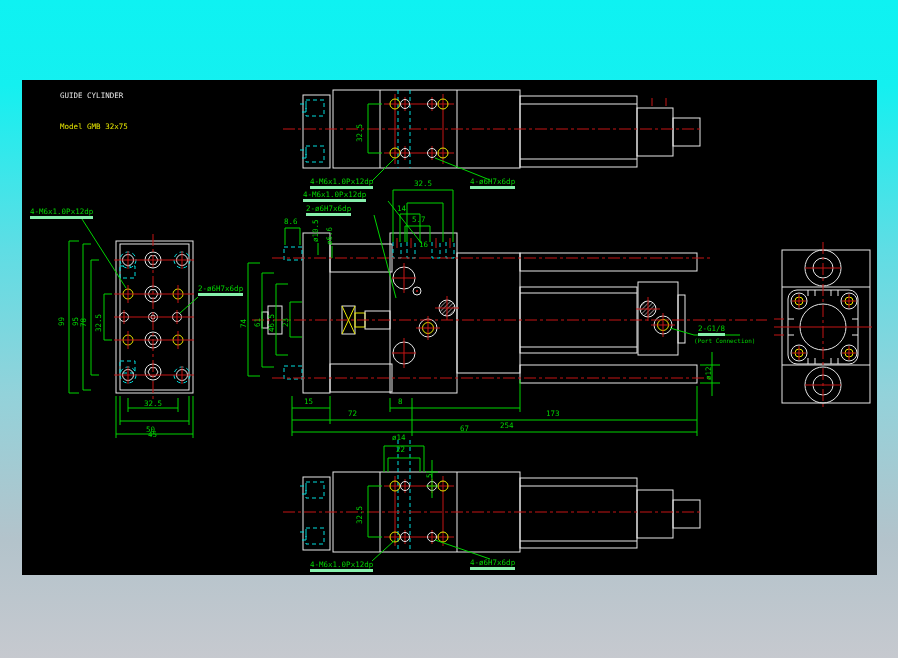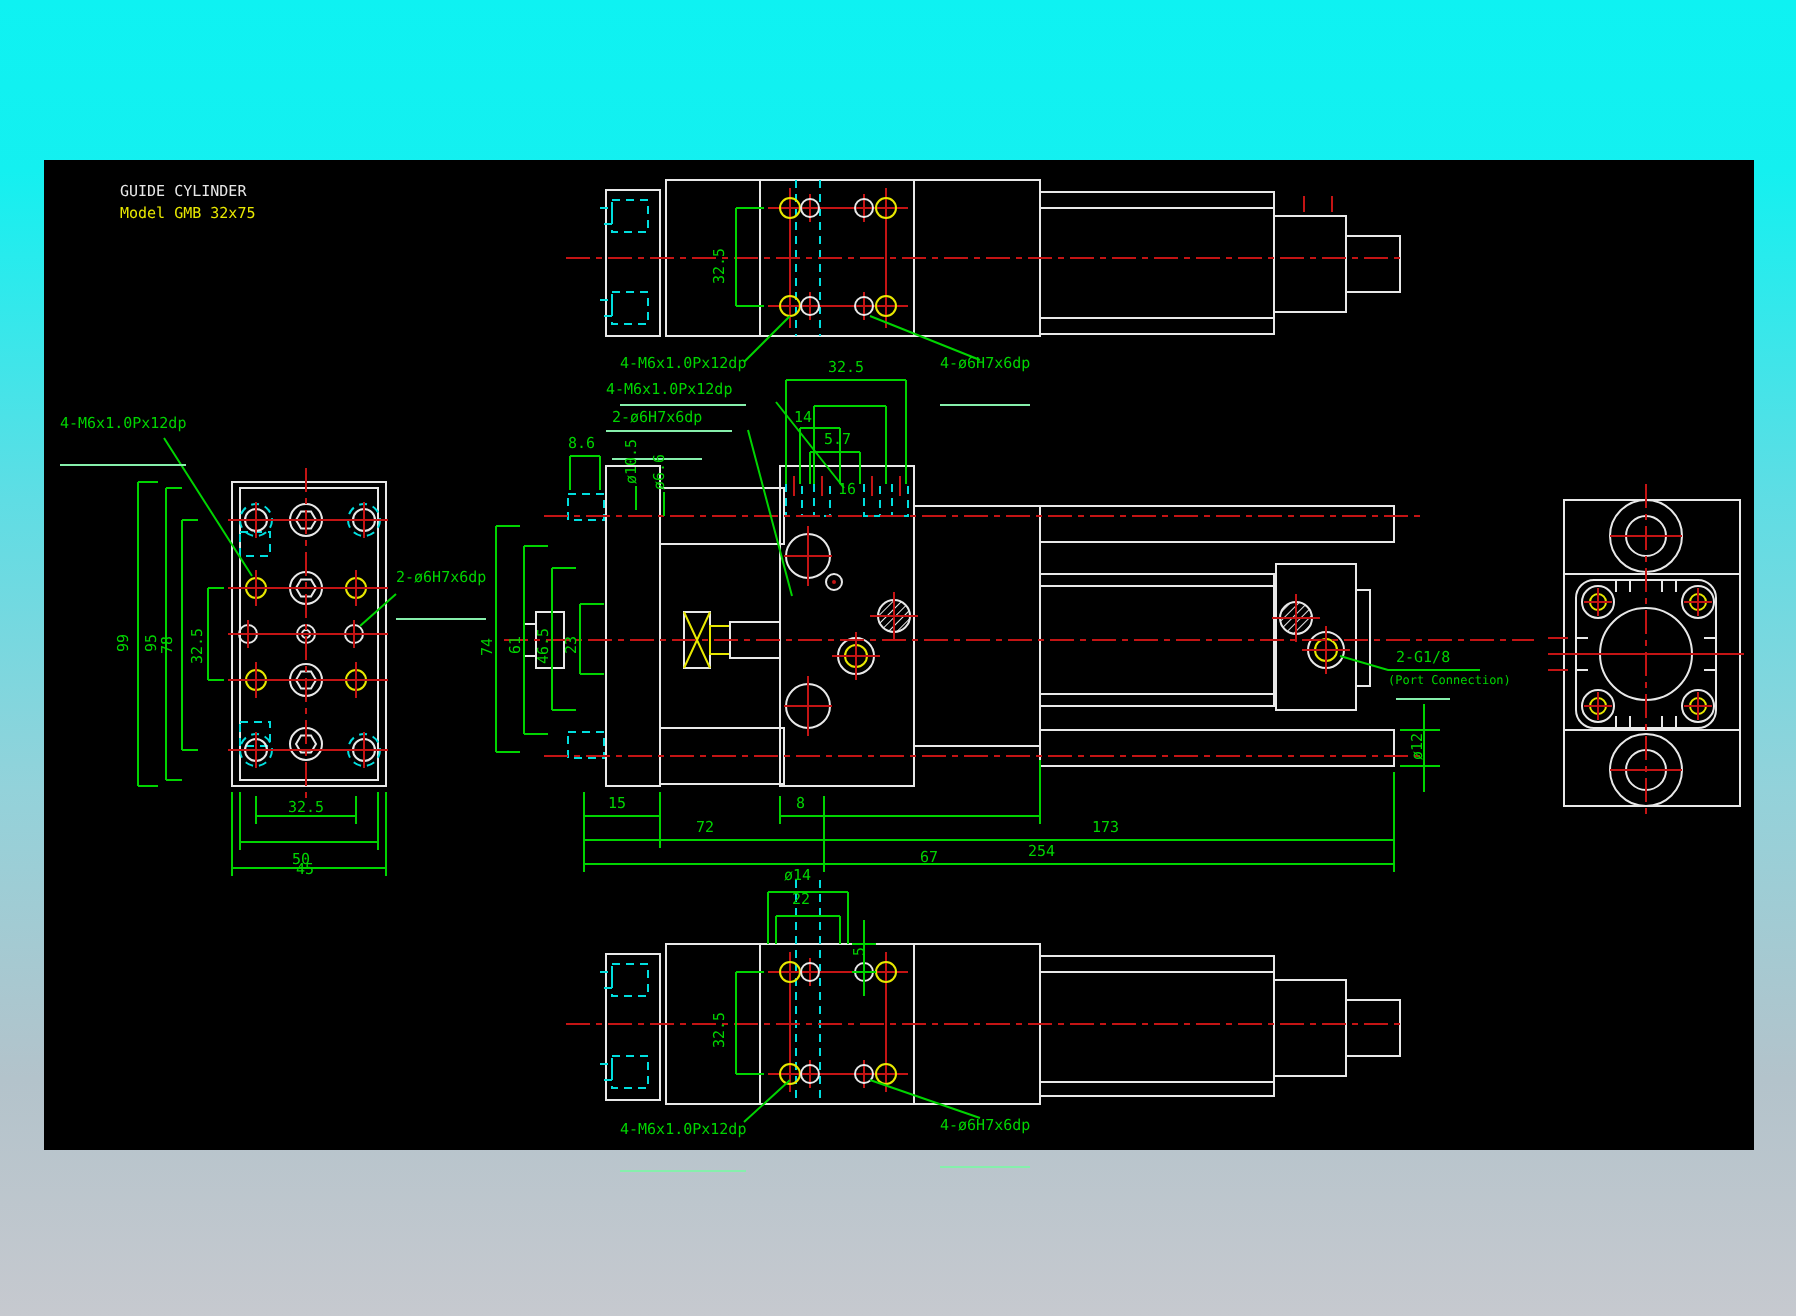--- a/index.html
+++ b/index.html
@@ -8,22 +8,22 @@
     background:linear-gradient(180deg,#0ef2f2 0%,#14f0f0 13%,#5fdde4 38%,#93d2da 60%,#b3c3cb 82%,#c6c9cf 100%);
     font-family:"DejaVu Sans Mono","Liberation Mono",monospace;
   }
   #viewport{
     position:absolute;left:22px;top:80px;width:855px;height:495px;
     background:#000;
   }
   #cad{position:absolute;left:0;top:0;}
   .lbl{position:absolute;font-size:7.5px;line-height:8px;color:#00d400;white-space:nowrap;letter-spacing:0;}
   .white{color:#e8e8e8;}
-  .yellow{color:#e8e800;}
-  .note{border-bottom:1px solid #86efac;padding-bottom:16px;}
+  .yellow{color:#e8e800;margin-top:20px;}
+  .note{border-bottom:3px solid #86efac;padding-bottom:0;}
   .rot{transform:rotate(-90deg);transform-origin:0 0;}
   .small{font-size:6px;}
   
   .w{stroke:#e8e8e8;fill:none;stroke-width:1;}
   .y{stroke:#e8e800;fill:none;stroke-width:1;}
   .c{stroke:#00dede;fill:none;stroke-width:1;stroke-dasharray:4 3;}
   .r{stroke:#c41414;fill:none;stroke-width:1;}
   .cl{stroke-dasharray:12 3 3 3;}
   .g{stroke:#00d400;fill:none;stroke-width:1;}
   .hz{fill:url(#hatch);stroke:#e8e8e8;stroke-width:1;}
@@ -230,21 +230,21 @@
   <div class="lbl rot" style="left:304px;top:165px;">ø6.6</div>
   <div class="lbl rot" style="left:218px;top:248px;">74</div>
   <div class="lbl rot" style="left:232px;top:247px;">61</div>
   <div class="lbl rot" style="left:246px;top:252px;">46.5</div>
   <div class="lbl rot" style="left:260px;top:247px;">23</div>
   <div class="lbl" style="left:282px;top:318px;">15</div>
   <div class="lbl" style="left:376px;top:318px;">8</div>
   <div class="lbl" style="left:438px;top:317px;margin-top:28px;">67</div>
   <div class="lbl" style="left:326px;top:330px;">72</div>
   <div class="lbl" style="left:524px;top:330px;">173</div>
-  <div class="lbl" style="left:492px;top:342px;">254</div>
+  <div class="lbl" style="left:478px;top:342px;">254</div>
   <div class="lbl rot" style="left:683px;top:300px;">ø12</div>
   <div class="lbl note" style="left:676px;top:245px;">2-G1/8</div>
   <div class="lbl small" style="left:672px;top:257px;">(Port Connection)</div>
 
   <div class="lbl" style="left:370px;top:354px;">ø14</div>
   <div class="lbl" style="left:374px;top:366px;">22</div>
   <div class="lbl rot" style="left:404px;top:398px;">5</div>
   <div class="lbl rot" style="left:334px;top:444px;">32.5</div>
   <div class="lbl note" style="left:288px;top:481px;">4-M6x1.0Px12dp</div>
   <div class="lbl note" style="left:448px;top:479px;">4-ø6H7x6dp</div>

